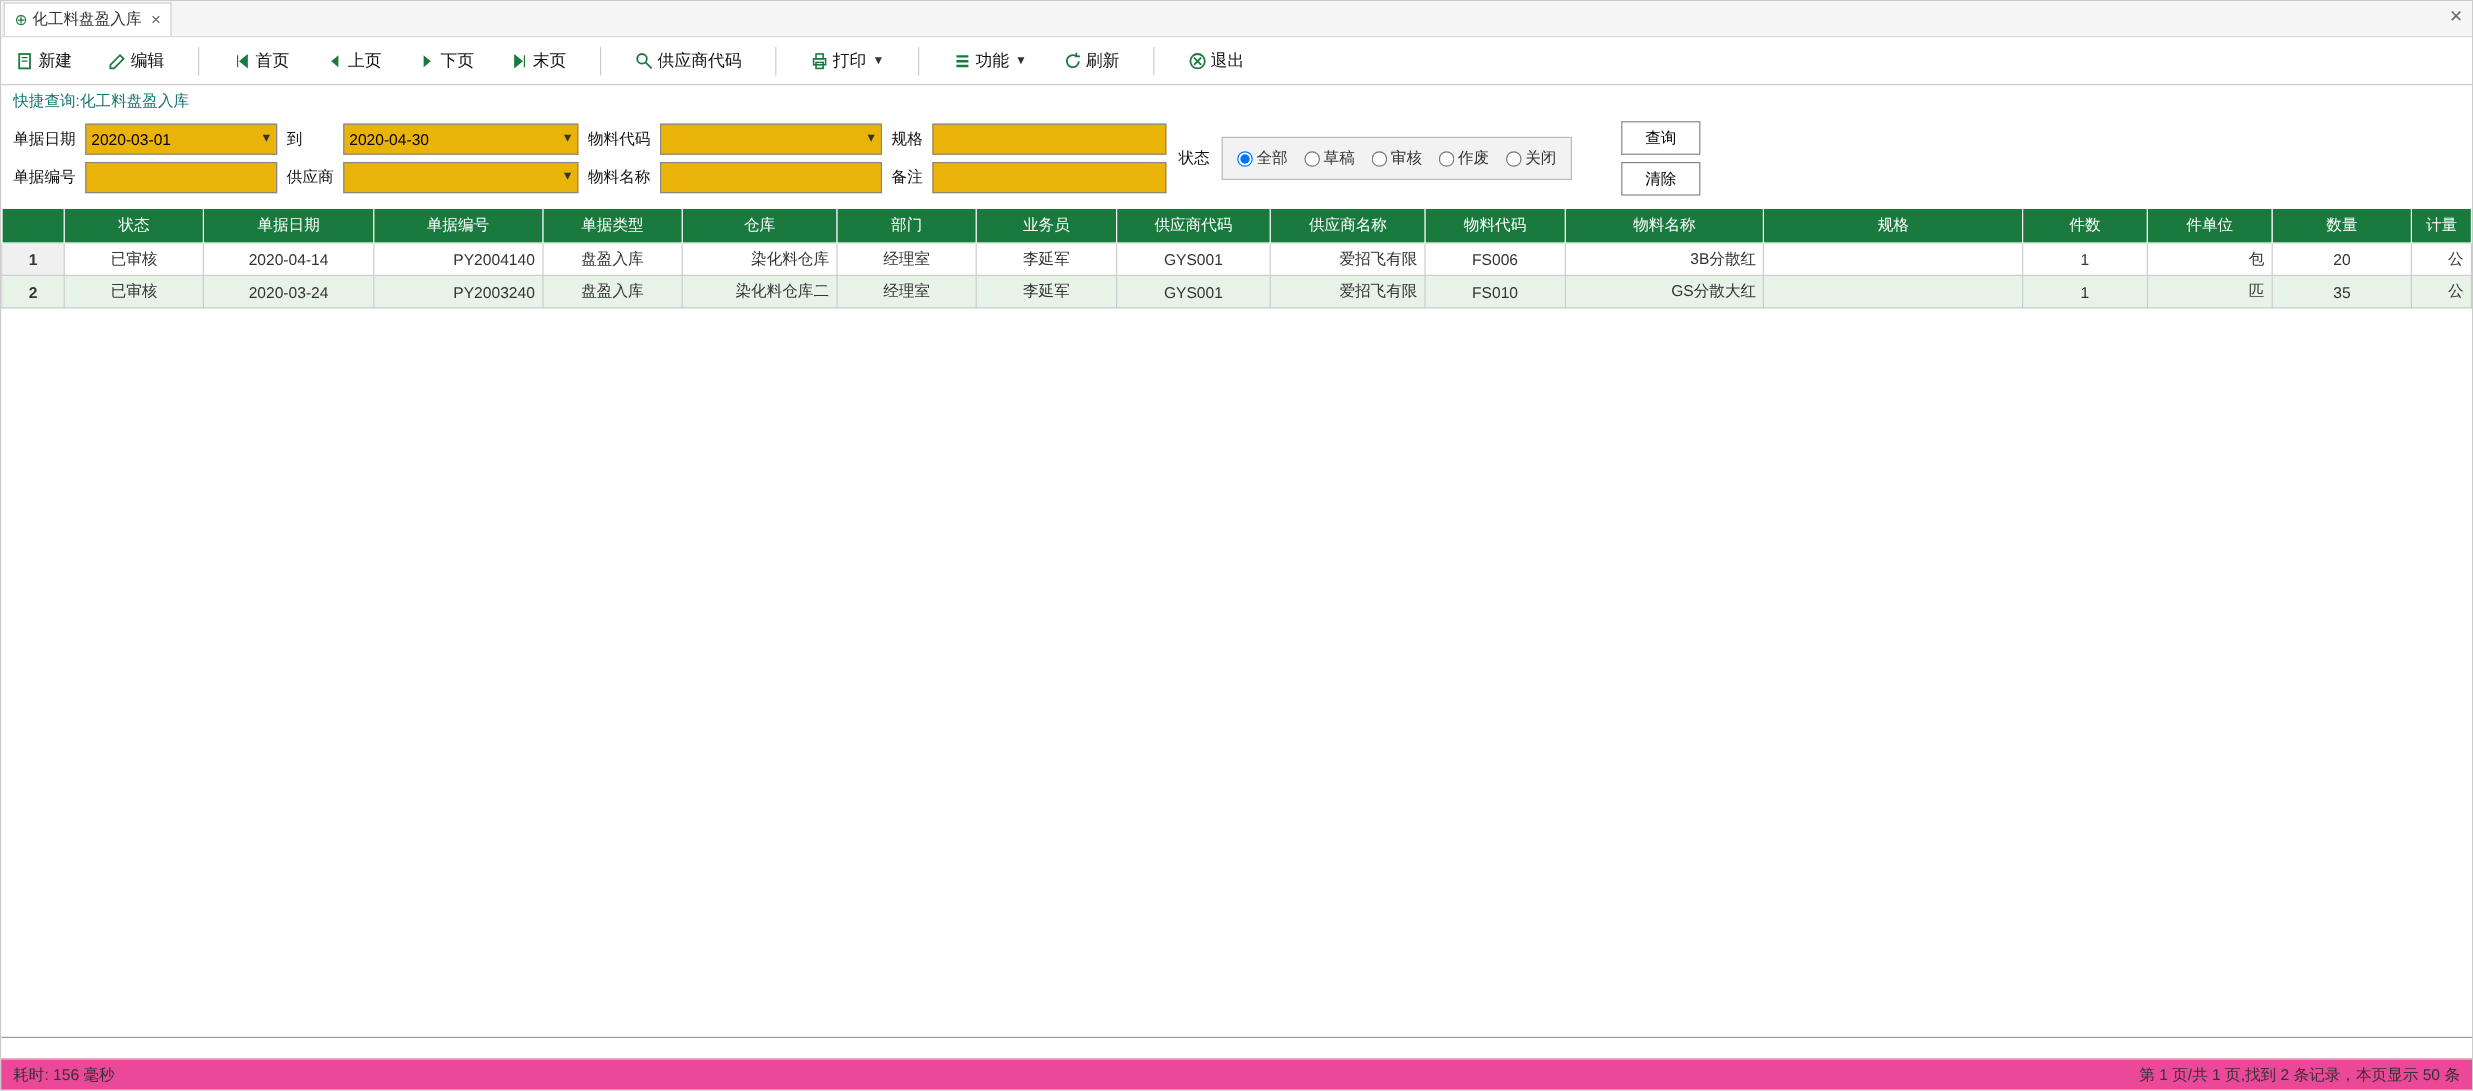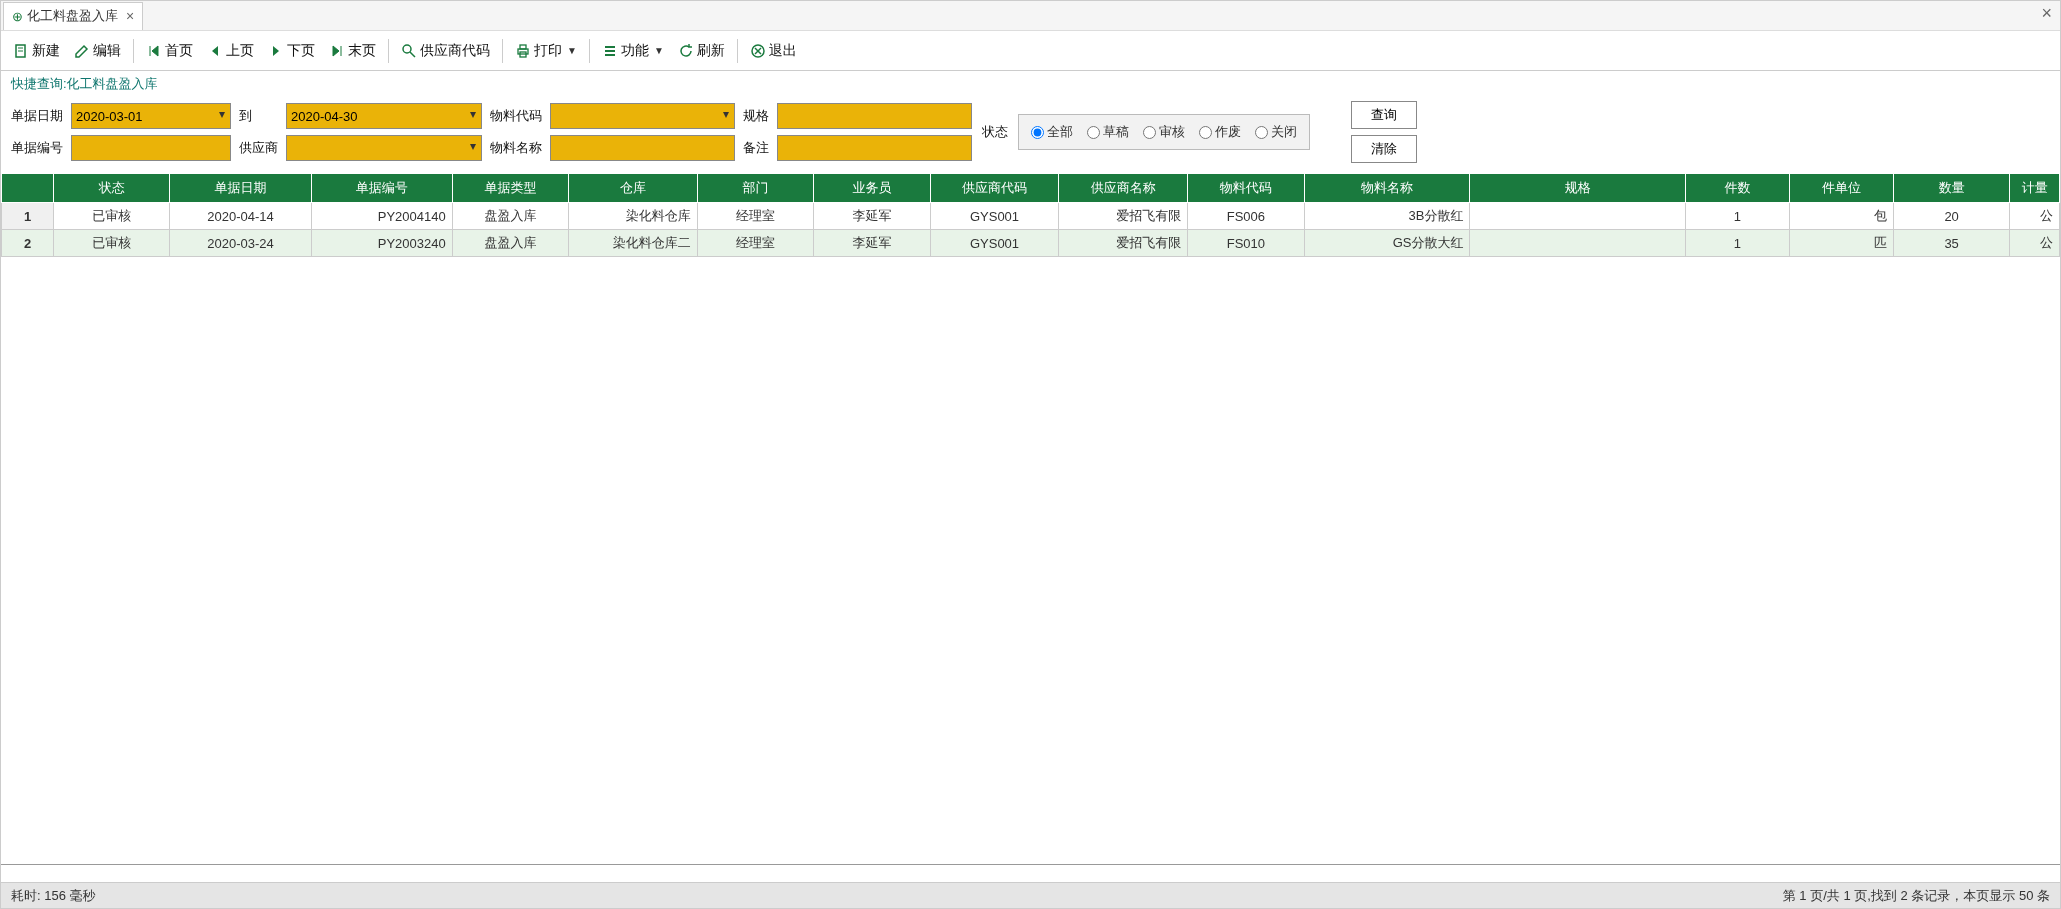--- a/index.html
+++ b/index.html
@@ -7,21 +7,21 @@
 .container { width: 2061px; height: 909px; display: flex; flex-direction: column; border: 1px solid #ccc; }
 
 
 .tabbar { height: 30px; background: #f5f5f5; border-bottom: 1px solid #ddd; display: flex; align-items: center; position: relative; }
 .tab { display: flex; align-items: center; padding: 0 8px; height: 28px; background: #fff; border: 1px solid #ccc; border-bottom: none; margin-left: 2px; gap: 4px; }
 .tab .globe { color: #1a7a3e; font-size: 13px; }
 .tab-close { color: #666; cursor: pointer; font-size: 14px; margin-left: 4px; }
 .tabbar-close { position: absolute; right: 8px; top: 2px; font-size: 18px; color: #666; cursor: pointer; }
 
 
-.toolbar { height: 40px; border-bottom: 1px solid #ccc; display: flex; align-items: center; padding: 0 6px; gap: 2px; font-family: Liberation Serif, serif; }
+.toolbar { height: 40px; border-bottom: 1px solid #ccc; display: flex; align-items: center; padding: 0 6px; gap: 18px; font-family: Liberation Serif, serif; }
 .tbtn { display: flex; align-items: center; gap: 3px; padding: 4px 6px; cursor: pointer; font-size: 14px; color: #111; }
 .ticon { display: inline-flex; width: 16px; height: 16px; align-items: center; justify-content: center; }
 .ticon svg { width: 16px; height: 16px; }
 .tsep { width: 1px; height: 24px; background: #ccc; margin: 0 4px; }
 .dropdown-arrow { font-size: 10px; color: #333; margin-left: 2px; }
 
 
 .query-title { padding: 4px 10px; font-size: 13px; color: #0f766e; }
 .query-panel { padding: 4px 10px 10px 10px; display: flex; align-items: center; gap: 10px; }
 .form-grid { display: grid; grid-template-columns: auto auto auto auto auto auto auto auto; gap: 6px 8px; align-items: center; }
@@ -44,21 +44,21 @@
 .grid th { background: #1a7a3e; color: #fff; font-weight: normal; font-size: 13px; padding: 5px 4px; border: 1px solid #fff; text-align: center; height: 28px; }
 .grid td { border: 1px solid #ccc; padding: 4px 6px; font-size: 13px; height: 26px; text-align: center; background: #fff; }
 .grid tr.alt td { background: #e8f3e8; }
 .grid .rownum { background: #f0f0f0; font-weight: bold; width: 40px; }
 .grid th.rownum-h { background: #1a7a3e; width: 40px; }
 .grid td.left { text-align: right; }
 .hscroll { height: 18px; overflow-x: scroll; overflow-y: hidden; border-top: 1px solid #999; }
 .hscroll-inner { height: 1px; width: 2400px; }
 
 
-.statusbar { height: 26px; border-top: 1px solid #ccc; display: flex; align-items: center; justify-content: space-between; padding: 0 10px; font-size: 13px; background: #e5e5e5; }
+.statusbar { height: 26px; border-top: 1px solid #ccc; display: flex; align-items: center; justify-content: space-between; padding: 0 10px; font-size: 13px; background: #ec4899; }
 </style>
 </head>
 <body>
 
 <div class="container">
 
   <div class="tabbar">
     <div class="tab">
       <span class="globe">⊕</span>
       <span>化工料盘盈入库</span>

